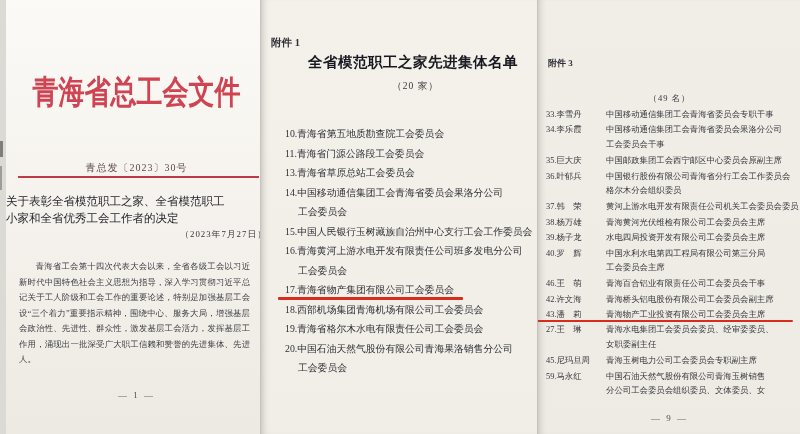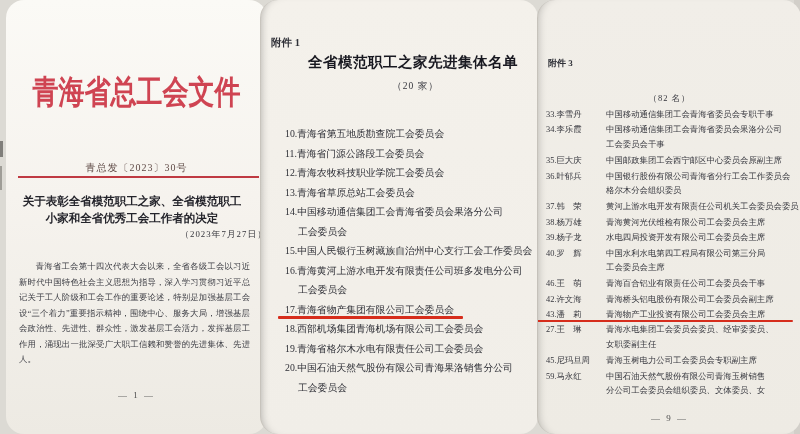--- a/index.html
+++ b/index.html
@@ -10,21 +10,21 @@
     --ink-light:#3c3d44;
     --docnum:#5f4a46;
   }
   html,body{margin:0;padding:0;}
   body{
     width:800px;height:434px;position:relative;overflow:hidden;
     background:#dcdad4;
     font-family:"Liberation Serif","DejaVu Serif",serif;
     color:var(--ink);
   }
-  .page{position:absolute;top:0;bottom:0;overflow:hidden;border-radius:18px;}
+  .page{position:absolute;top:0;bottom:0;overflow:hidden;}
   .page-left{
     left:6px;width:261px;
     background:linear-gradient(180deg,#fbfaf6 0%,#f6f3ee 45%,#edeae3 100%);
   }
   .page-middle{
     left:260px;width:277px;
     background:linear-gradient(180deg,#f4f1eb 0%,#f1eee8 100%);
     border-left:1px solid rgba(120,115,105,.35);
     box-shadow:inset 7px 0 9px -7px rgba(0,0,0,.28);
   }
@@ -45,22 +45,22 @@
   
   .masthead{
     position:absolute;top:70px;left:0;right:0;text-align:center;
     font-size:26px;font-weight:bold;color:var(--masthead-red);
     transform:scaleY(1.25);transform-origin:center top;
     letter-spacing:0px;white-space:nowrap;
   }
   .doc-number{position:absolute;top:161px;left:0;right:0;text-align:center;
     font-size:10px;color:var(--docnum);letter-spacing:1px;}
   .red-rule{position:absolute;top:176px;left:12px;right:8px;height:2px;background:var(--rule-red);}
-  .doc-heading{position:absolute;top:193px;left:0;right:9px;text-align:center;
-    font-weight:bold;font-size:11.5px;line-height:17px;color:#24242b;}
+  .doc-heading{position:absolute;top:193px;left:0;right:9px;
+    font-weight:normal;font-size:11.5px;line-height:17px;color:#24242b;}
   .doc-date{position:absolute;top:229px;left:0;right:0;text-align:right;
     font-size:8.8px;color:#34343b;letter-spacing:1px;}
   .doc-body{position:absolute;top:259px;left:13px;width:231px;
     font-size:8.4px;line-height:15.5px;color:var(--ink-light);}
   .doc-body .bl{text-align:justify;text-align-last:justify;height:15.5px;overflow:hidden;}
   .doc-body .bl.first{text-indent:2em;}
   .doc-body .bl.last{text-align-last:left;}
   .page-num{position:absolute;left:0;right:0;text-align:center;
     font-size:9px;color:#4d4d4d;letter-spacing:2px;}
   .page-left .page-num{top:390px;}
@@ -129,23 +129,20 @@
   <div class="attach-title">全省模范职工之家先进集体名单</div>
   <div class="attach-count">（20 家）</div>
   <div class="m-list">
     <div class="m-row">
         <div class="ln"><span class="t">10.青海省第五地质勘查院工会委员会</span></div>
       </div>
     <div class="m-row">
         <div class="ln"><span class="t">11.青海省门源公路段工会委员会</span></div>
       </div>
     <div class="m-row">
-        <div class="ln"><span class="t">12.青海农牧科技职业学院工会委员会</span></div>
-      </div>
-    <div class="m-row">
         <div class="ln"><span class="t">13.青海省草原总站工会委员会</span></div>
       </div>
     <div class="m-row">
       <div class="ln"><span class="t">14.中国移动通信集团工会青海省委员会果洛分公司</span></div>
       <div class="ln cont"><span class="t">工会委员会</span></div>
     </div>
     <div class="m-row">
         <div class="ln"><span class="t">15.中国人民银行玉树藏族自治州中心支行工会工作委员会</span></div>
       </div>
     <div class="m-row">
@@ -163,21 +160,21 @@
       </div>
     <div class="m-row">
       <div class="ln"><span class="t">20.中国石油天然气股份有限公司青海果洛销售分公司</span></div>
       <div class="ln cont"><span class="t">工会委员会</span></div>
     </div>
   </div>
 </div>
 
 <div class="page page-right">
   <div class="attach-label">附件 3</div>
-  <div class="attach-count">（82 名）</div>
+  <div class="attach-count">（49 名）</div>
   <div class="r-list">
     <div class="r-row">
       <div class="ln main"><span class="nm">33.李雪丹</span><span class="ds">中国移动通信集团工会青海省委员会专职干事</span></div>
     </div>
     <div class="r-row">
       <div class="ln main"><span class="nm">34.李乐霞</span><span class="ds">中国移动通信集团工会青海省委员会果洛分公司</span></div>
       <div class="ln cont"><span class="ds">工会委员会干事</span></div>
     </div>
     <div class="r-row">
       <div class="ln main"><span class="nm">35.巨大庆</span><span class="ds">中国邮政集团工会西宁邮区中心委员会原副主席</span></div>

